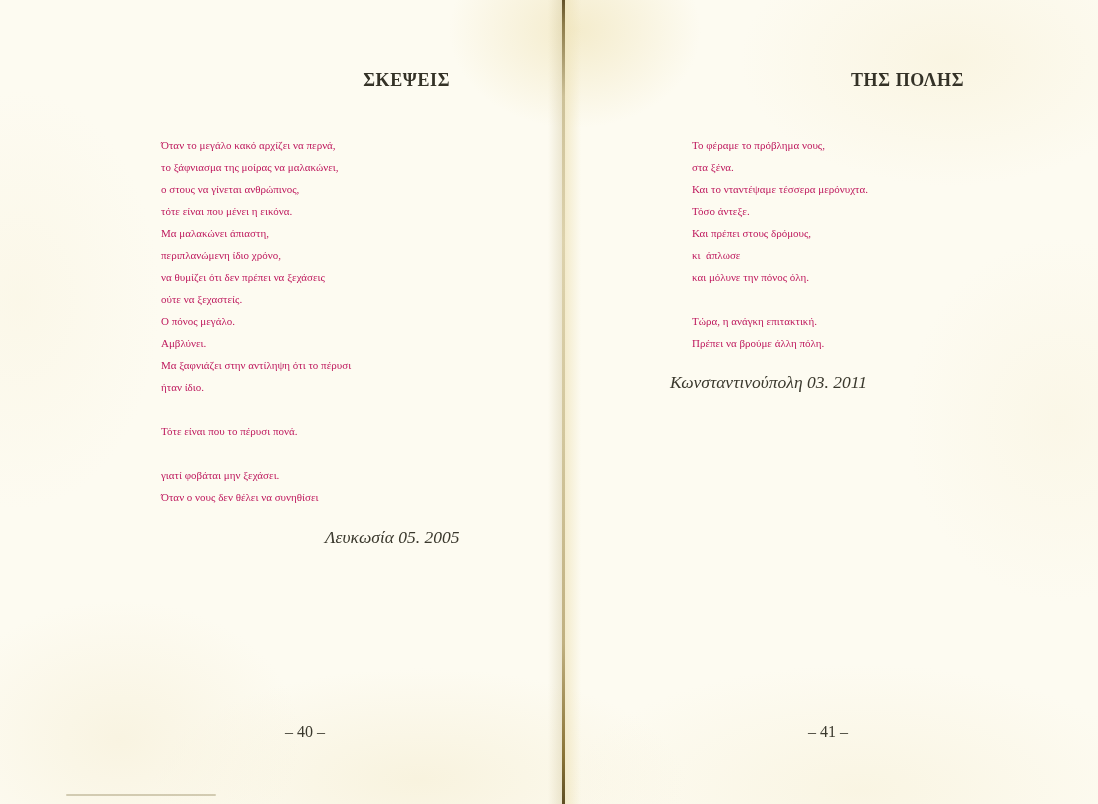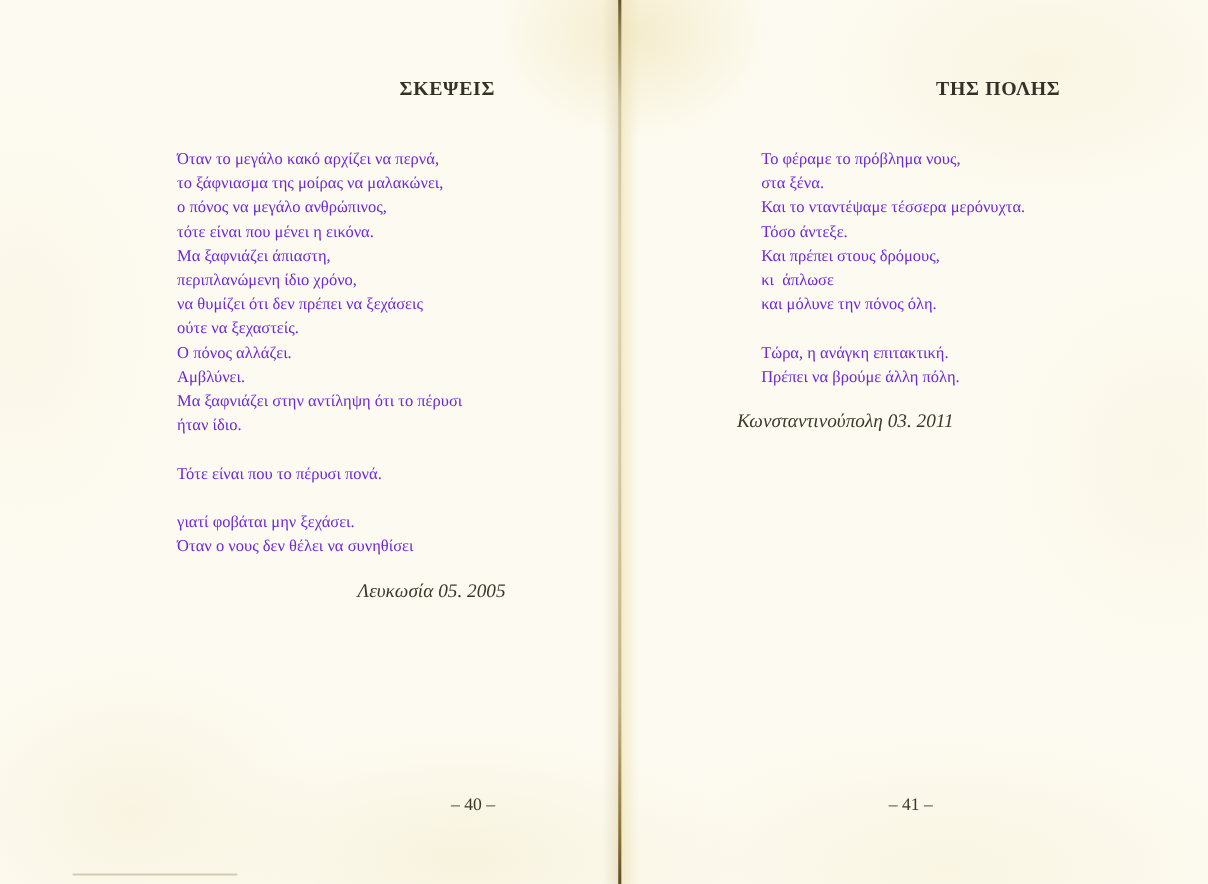--- a/index.html
+++ b/index.html
@@ -33,23 +33,23 @@
     letter-spacing: 0.6px;
     color: #343227;
     text-align: right;
     white-space: nowrap;
   }
   .title-left  { left: 160px; top: 70px; width: 290px; }
   .title-right { left: 129px; top: 70px; width: 272px; } 
 
   .poem {
     position: absolute;
-    font-size: 15px;
+    font-size: 11px;
     line-height: 22px;
-    color: #6d28d9;
+    color: #be185d;
   }
   .poem-left  { left: 161px; top: 134px; }
   .poem-right { left: 129px; top: 134px; }
   .stanza { margin: 0 0 22px 0; }
   .line { white-space: pre-wrap; }
 
   .signature {
     position: absolute;
     font-style: italic;
     font-size: 17.5px;
@@ -59,21 +59,21 @@
   .sig-left  { left: 325px; top: 527px; }
   .sig-right { left: 107px; top: 372px; }
 
   .page-number {
     position: absolute;
     font-size: 16px;
     color: #3a382d;
     text-align: center;
     white-space: nowrap;
   }
-  .num-left  { left: 160px; top: 723px; width: 290px; text-align: right; }
+  .num-left  { left: 160px; top: 723px; width: 290px; }
   .num-right { left: 129px; top: 723px; width: 272px; }
 
   
   .gutter {
     position: absolute; left: 562px; top: 0; width: 3px; height: 804px;
     background: linear-gradient(to bottom,
       #63522a 0%, #8d7c4a 3%, #cdc198 12%, #ddd2ac 30%,
       #d2c69c 55%, #c0b080 80%, #8a7436 94%, #5e4e24 100%);
   }
   .gutter-halo {
@@ -99,27 +99,27 @@
 
 <div class="spread">
 
   <section class="page page-left">
     <h1 class="title title-left">ΣΚΕΨΕΙΣ</h1>
 
     <div class="poem poem-left">
       <div class="stanza">
           <div class="line">Όταν το μεγάλο κακό αρχίζει να περνά,</div>
           <div class="line">το ξάφνιασμα της μοίρας να μαλακώνει,</div>
-          <div class="line">ο πόνος να μεγάλο ανθρώπινος,</div>
+          <div class="line">ο στους να γίνεται ανθρώπινος,</div>
           <div class="line">τότε είναι που μένει η εικόνα.</div>
-          <div class="line">Μα ξαφνιάζει άπιαστη,</div>
+          <div class="line">Μα μαλακώνει άπιαστη,</div>
           <div class="line">περιπλανώμενη ίδιο χρόνο,</div>
           <div class="line">να θυμίζει ότι δεν πρέπει να ξεχάσεις</div>
           <div class="line">ούτε να ξεχαστείς.</div>
-          <div class="line">Ο πόνος αλλάζει.</div>
+          <div class="line">Ο πόνος μεγάλο.</div>
           <div class="line">Αμβλύνει.</div>
           <div class="line">Μα ξαφνιάζει στην αντίληψη ότι το πέρυσι</div>
           <div class="line">ήταν ίδιο.</div>
         </div>
       <div class="stanza">
           <div class="line">Τότε είναι που το πέρυσι πονά.</div>
         </div>
       <div class="stanza">
           <div class="line">γιατί φοβάται μην ξεχάσει.</div>
           <div class="line">Όταν ο νους δεν θέλει να συνηθίσει</div>

